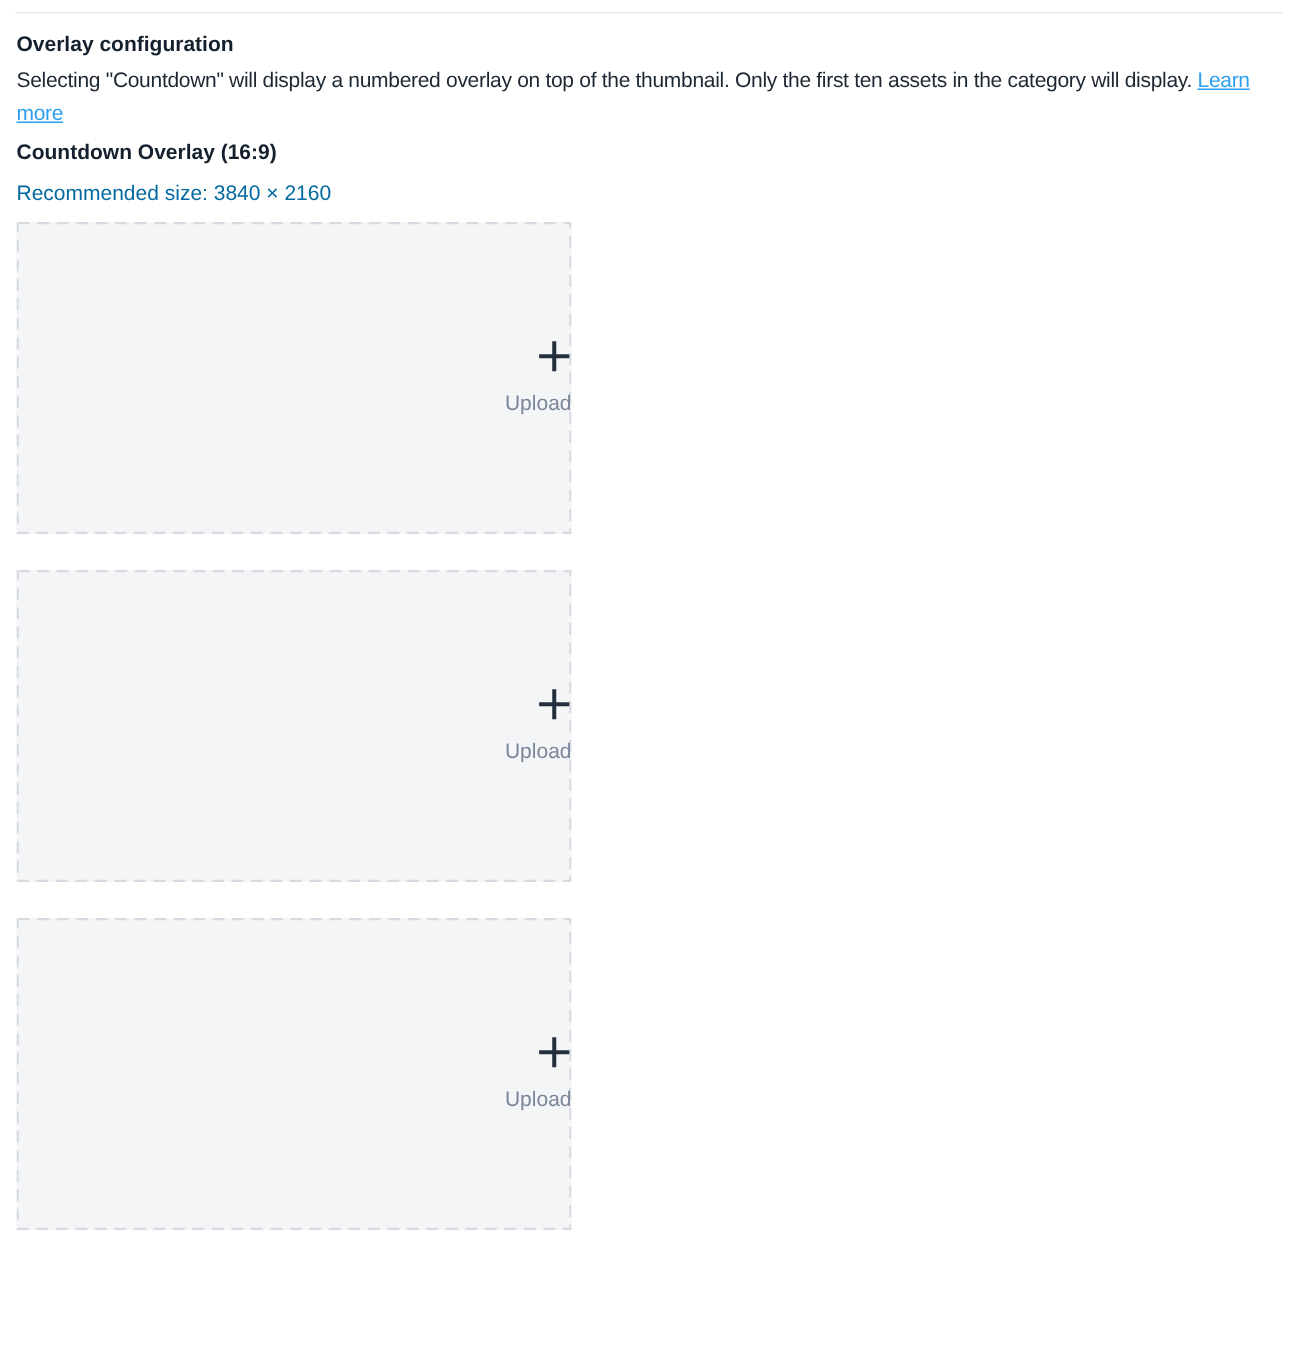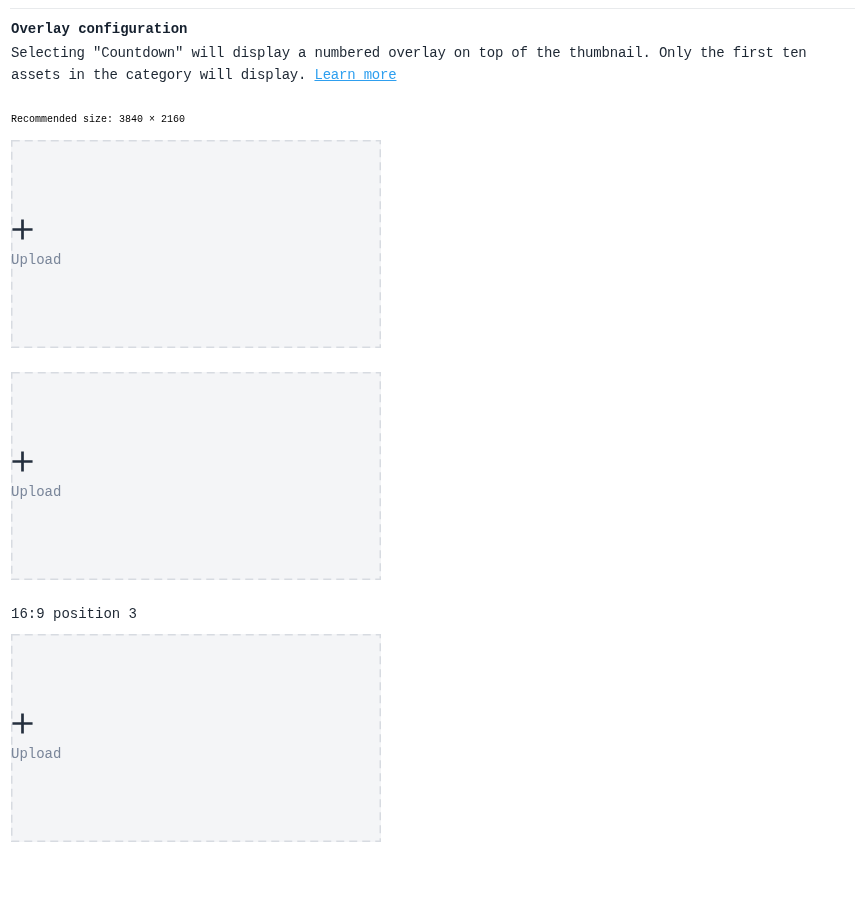--- a/index.html
+++ b/index.html
@@ -5,21 +5,21 @@
   * { box-sizing: border-box; margin: 0; padding: 0; }
   html, body { background: #ffffff; }
   body {
     width: 864px;
     height: 906px;
     font-family: "Liberation Sans", "DejaVu Sans", sans-serif;
     color: #1d2733;
     position: relative;
     overflow: hidden;
   }
-  .page { width: 864px; height: 906px; position: relative; font-family: Liberation Mono, monospace; }
+  .page { width: 864px; height: 906px; position: relative; }
 
   .top-divider {
     position: absolute;
     left: 10px;
     top: 8px;
     width: 845px;
     height: 0;
     border-top: 1px solid #e8eaec;
   }
 
@@ -53,24 +53,24 @@
 
   .overlay-heading {
     margin-top: 5px;
     font-size: 14px;
     font-weight: bold;
     line-height: 20px;
     color: #15202e;
   }
 
   .recommended-size {
-    margin-top: 24px;
-    font-size: 10px;
+    margin-top: 7px;
+    font-size: 14px;
     line-height: 20px;
-    color: #000000;
+    color: #0369a1;
   }
 
   .upload-group { margin-top: 24px; }
   .upload-group.first { margin-top: 1px; }
 
   .position-label {
     font-size: 14px;
     line-height: 20px;
     color: #1d2733;
   }
@@ -87,21 +87,21 @@
     position: absolute;
     left: 0; top: 0;
     pointer-events: none;
     display: block;
   }
   .dz-inner {
     position: absolute;
     inset: 0;
     display: flex;
     flex-direction: column;
-    align-items: flex-start;
+    align-items: flex-end;
     justify-content: center;
     gap: 12px;
     padding-bottom: 4px;
   }
   .plus-icon { width: 23px; height: 23px; display: block; }
   .upload-label {
     font-size: 14px;
     line-height: 14px;
     color: #7a869a;
   }
@@ -114,20 +114,21 @@
   <div class="top-divider"></div>
 
   <div class="content">
 
     <div class="section-title">Overlay configuration</div>
 
     <div class="section-description"><span>Selecting "Countdown" will display a numbered overlay on top of the thumbnail. Only the first ten assets in the category will display.</span>
       <a class="learn-more" href="#">Learn more</a>
     </div>
 
+    <div class="overlay-heading">Countdown Overlay (16:9)</div>
 
     <div class="recommended-size">Recommended size: 3840 × 2160</div>
 
     <div class="upload-group first">
       <div class="dropzone">
         <svg class="dash-border" width="370" height="208" viewBox="0 0 370 208">
           <rect x="0.75" y="0.75" width="368.5" height="206.5" fill="none" stroke="#d7dbe1" stroke-width="1.5" stroke-dasharray="8 5"></rect>
         </svg>
         <div class="dz-inner">
           <svg class="plus-icon" viewBox="0 0 24 24">
@@ -146,21 +147,20 @@
         <div class="dz-inner">
           <svg class="plus-icon" viewBox="0 0 24 24">
             <path d="M10.6 1.5h2.8v9.1h9.1v2.8h-9.1v9.1h-2.8v-9.1H1.5v-2.8h9.1z" fill="#242f3e"></path>
           </svg>
           <div class="upload-label">Upload</div>
         </div>
       </div>
     </div>
 
     <div class="upload-group">
-      <div class="position-label">16:9 position 3</div>
       <div class="dropzone">
         <svg class="dash-border" width="370" height="208" viewBox="0 0 370 208">
           <rect x="0.75" y="0.75" width="368.5" height="206.5" fill="none" stroke="#d7dbe1" stroke-width="1.5" stroke-dasharray="8 5"></rect>
         </svg>
         <div class="dz-inner">
           <svg class="plus-icon" viewBox="0 0 24 24">
             <path d="M10.6 1.5h2.8v9.1h9.1v2.8h-9.1v9.1h-2.8v-9.1H1.5v-2.8h9.1z" fill="#242f3e"></path>
           </svg>
           <div class="upload-label">Upload</div>
         </div>

